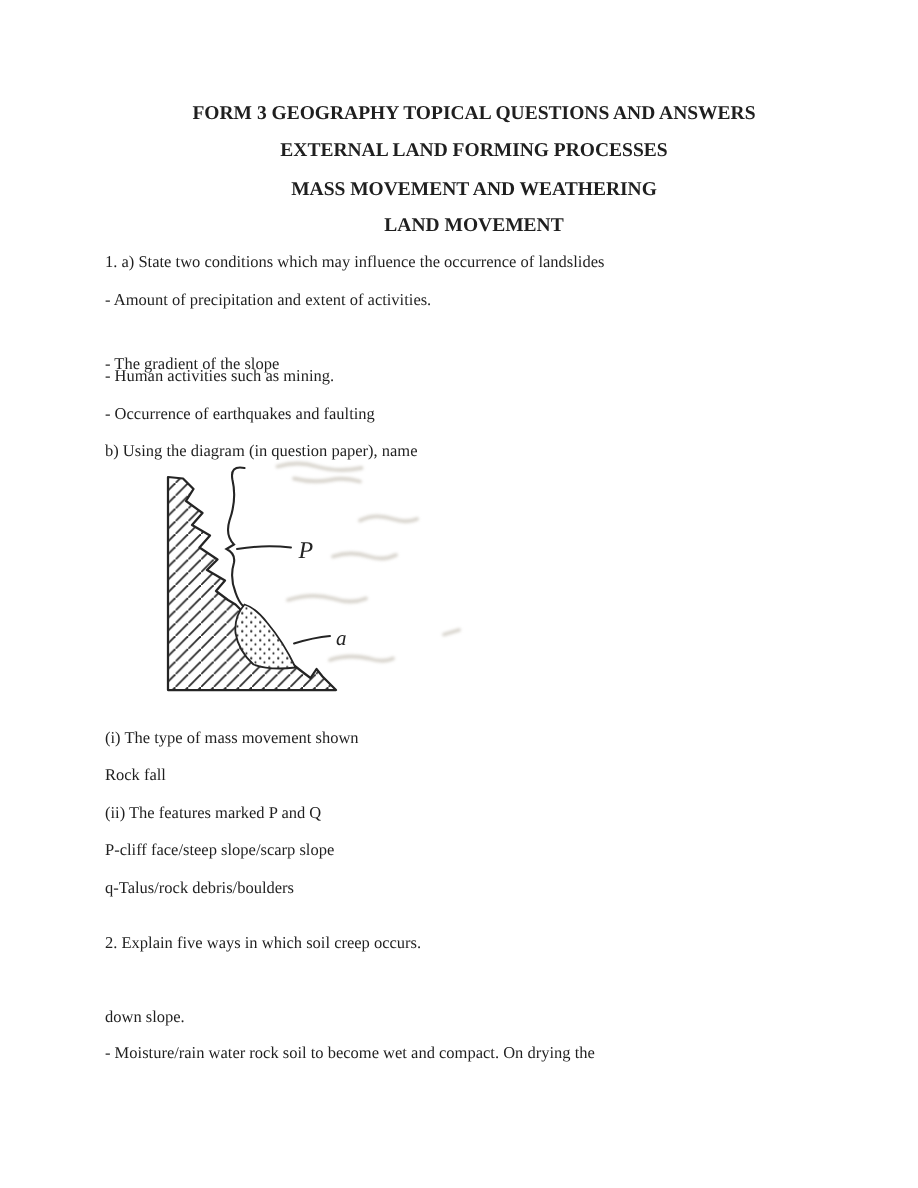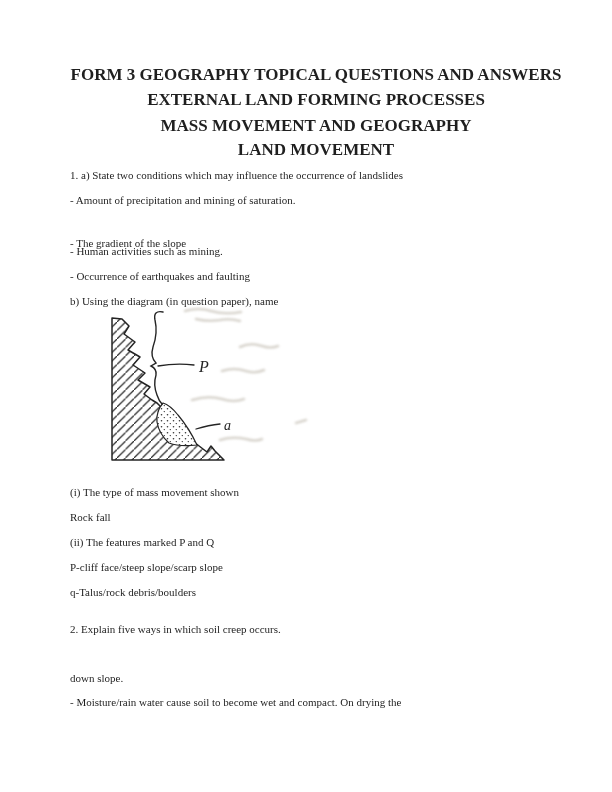--- a/index.html
+++ b/index.html
@@ -9,21 +9,21 @@
     margin:0 auto;
     background:#ffffff;
     overflow:hidden;
     font-family:"Liberation Serif","DejaVu Serif",serif;
     color:#1f1f1f;
   }
   .hd{
     position:absolute;left:0;right:0;
     text-align:center;
     font-weight:bold;
-    font-size:17px;
+    font-size:13px;
     line-height:15px;
     white-space:nowrap;
     padding-left:20px;
   }
   .ln{
     position:absolute;left:70px;
     font-size:11px;
     line-height:15px;
     white-space:nowrap;
   }
@@ -37,25 +37,25 @@
     font-style:italic;
   }
 </style>
 </head>
 <body>
 
 <div class="page">
 
   <div class="hd" style="top:67px">FORM 3 GEOGRAPHY TOPICAL QUESTIONS AND ANSWERS</div>
   <div class="hd" style="top:92px">EXTERNAL LAND FORMING PROCESSES</div>
-  <div class="hd" style="top:118px">MASS MOVEMENT AND GEOGRAPHY</div>
+  <div class="hd" style="top:118px">MASS MOVEMENT AND WEATHERING</div>
   <div class="hd" style="top:142px">LAND MOVEMENT</div>
 
   <div class="ln" style="top:168px">1. a) State two conditions which may influence the occurrence of landslides</div>
-  <div class="ln" style="top:193px">- Amount of precipitation and mining of saturation.</div>
+  <div class="ln" style="top:193px">- Amount of precipitation and extent of activities.</div>
   <div class="ln" style="top:236px">- The gradient of the slope</div>
   <div class="ln" style="top:244px">- Human activities such as mining.</div>
   <div class="ln" style="top:269px">- Occurrence of earthquakes and faulting</div>
   <div class="ln" style="top:294px">b) Using the diagram (in question paper), name</div>
 
   <figure class="diagram">
     <svg width="215" height="165" viewBox="0 0 215 165">
       <defs>
         <pattern id="hatch" width="8.5" height="8.5" patternUnits="userSpaceOnUse">
           <path d="M-1,9.5 L9.5,-1" stroke="#2a2a2a" stroke-width="1.2" fill="none"></path>
@@ -96,15 +96,15 @@
   </figure>
 
   <div class="ln" style="top:485px">(i) The type of mass movement shown</div>
   <div class="ln" style="top:510px">Rock fall</div>
   <div class="ln" style="top:535px">(ii) The features marked P and Q</div>
   <div class="ln" style="top:560px">P-cliff face/steep slope/scarp slope</div>
   <div class="ln" style="top:585px">q-Talus/rock debris/boulders</div>
 
   <div class="ln" style="top:622px">2. Explain five ways in which soil creep occurs.</div>
   <div class="ln" style="top:671px">down slope.</div>
-  <div class="ln" style="top:695px">- Moisture/rain water cause soil to become wet and compact. On drying the</div>
+  <div class="ln" style="top:695px">- Moisture/rain water rock soil to become wet and compact. On drying the</div>
 
 </div>
 
 </body></html>

